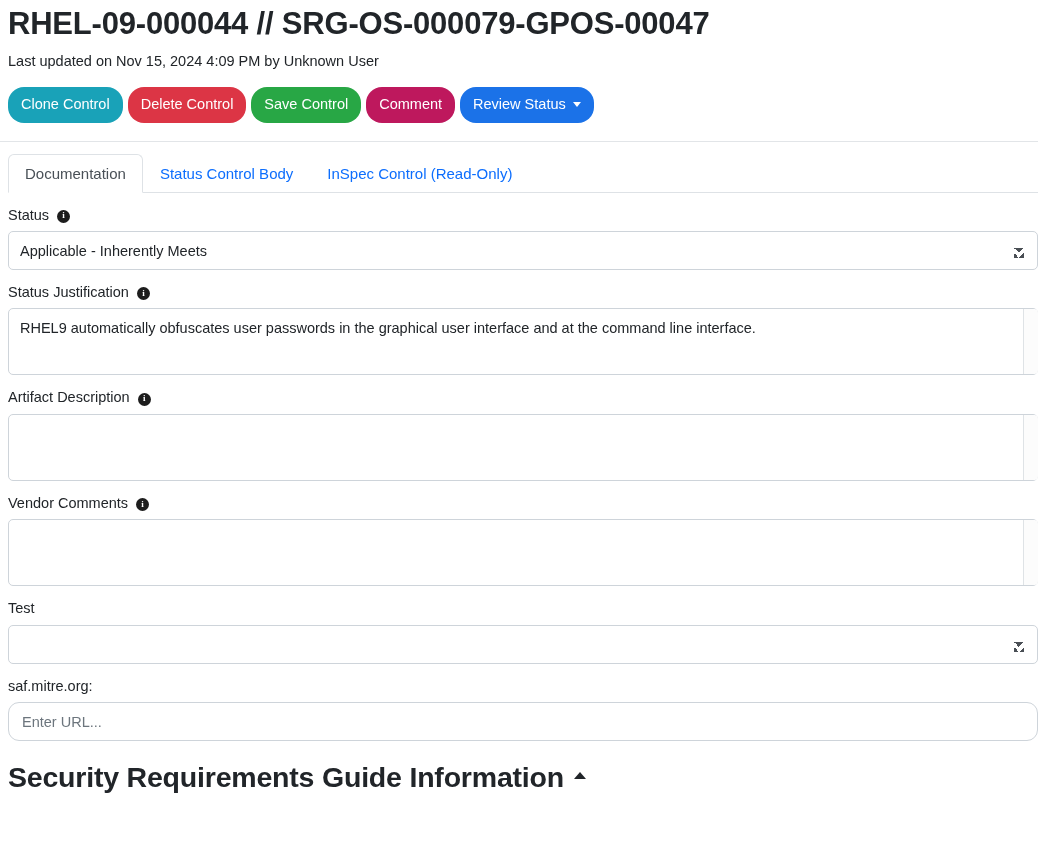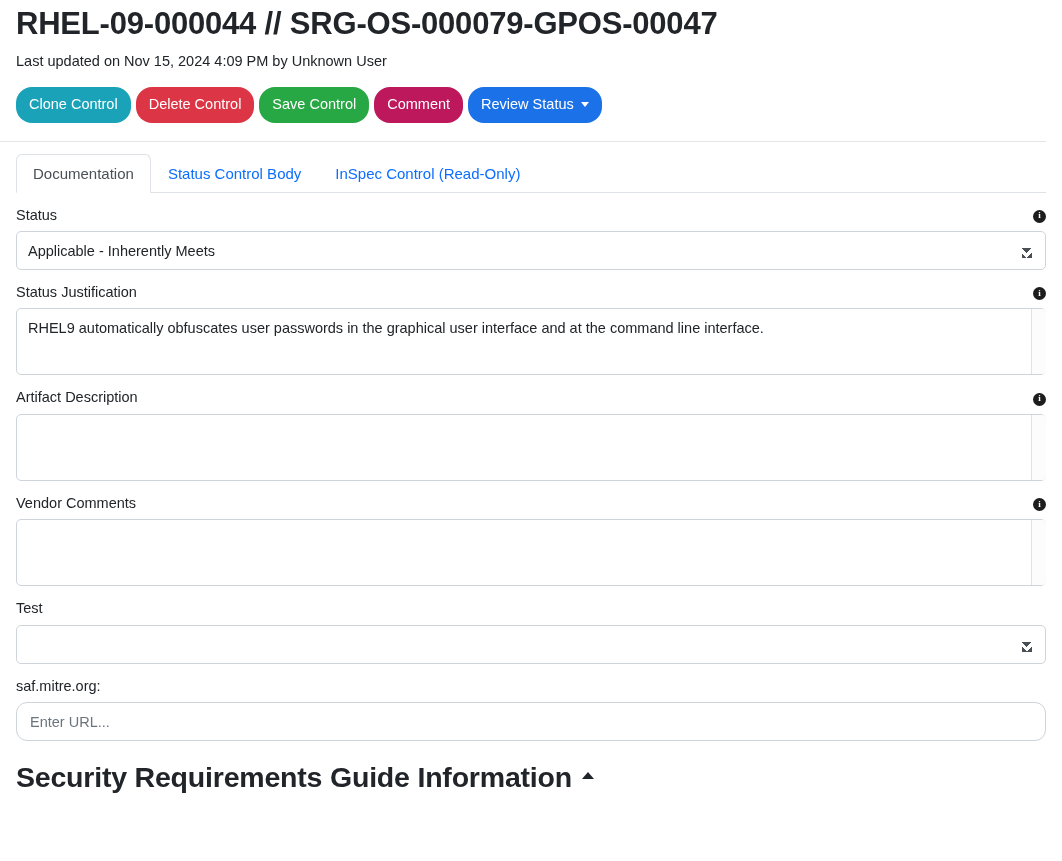--- a/index.html
+++ b/index.html
@@ -4,21 +4,21 @@
 <style>
   * { box-sizing: border-box; }
   html, body {
     margin: 0; padding: 0;
     width: 1062px; height: 861px;
     background: #ffffff;
     font-family: "Liberation Sans", sans-serif;
     color: #212529;
     overflow: hidden;
   }
-  .page { width: 1062px; height: 666px; position: relative; padding: 0 16px; }
+  .page { width: 1062px; height: 666px; position: relative; padding: 0 8px; }
 
   
   .title {
     font-size: 31px;
     font-weight: 700;
     letter-spacing: -0.2px;
     line-height: 1.15;
     margin: 0;
     padding-top: 6px;
     color: #212529;
@@ -108,21 +108,20 @@
   
   .field { margin-top: 14px; }
   .field-label {
     font-size: 14.5px;
     color: #212529;
     display: flex;
     align-items: center;
     gap: 8px;
     line-height: 1.2;
     margin-bottom: 7px;
-    justify-content: space-between;
   }
   .info-icon {
     width: 13px; height: 13px;
     border-radius: 50%;
     background: #1d1d1d;
     color: #ffffff;
     font-size: 9px;
     font-weight: 700;
     font-family: "Liberation Serif", serif;
     display: inline-flex;

